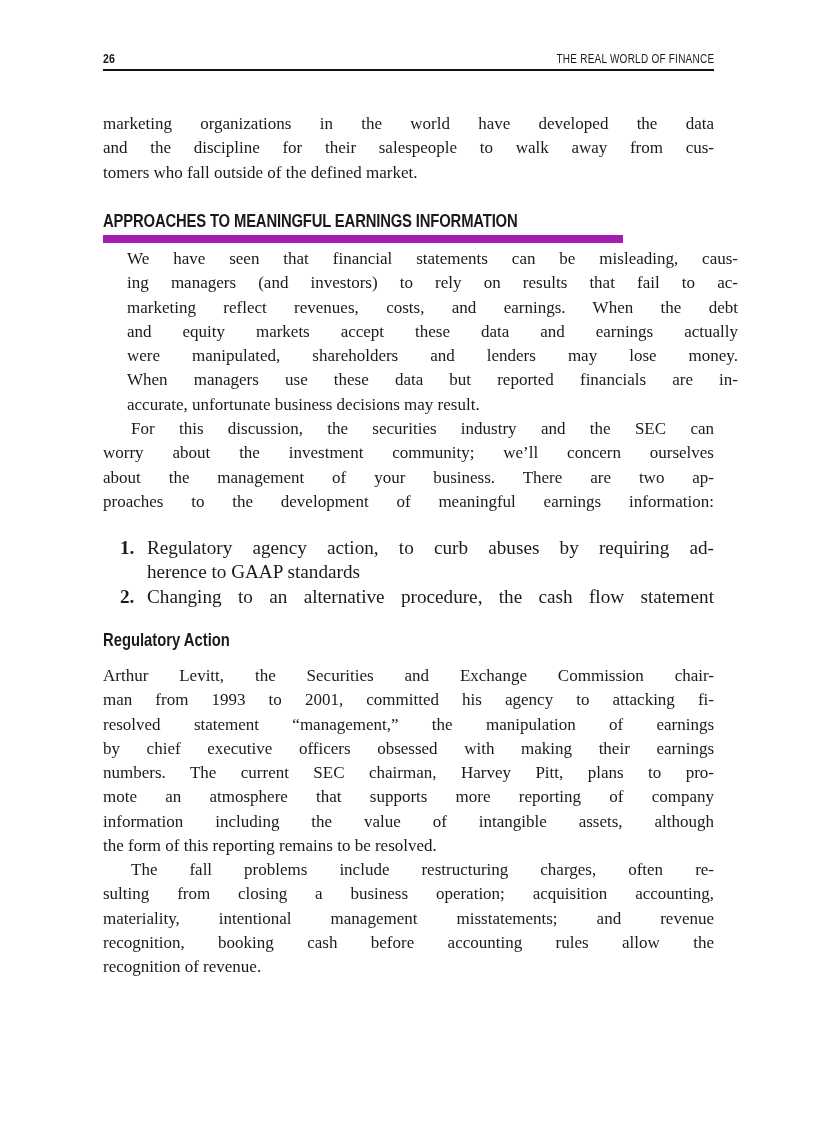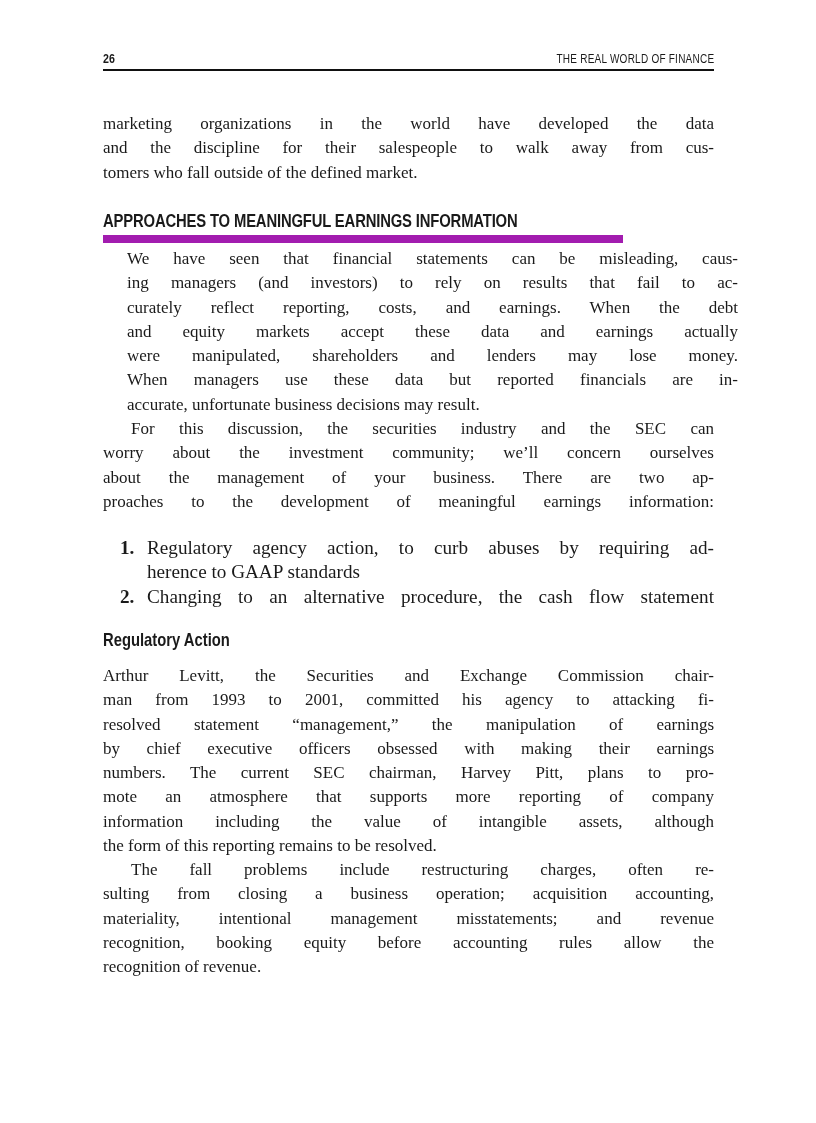--- a/index.html
+++ b/index.html
@@ -178,21 +178,21 @@
     <span class="line last">tomers who fall outside of the defined market.</span>
   </div>
 
   <div class="h2">
     <span>APPROACHES TO MEANINGFUL EARNINGS INFORMATION</span>
   </div>
 
   <div class="body-text p2">
     <span class="line">We have seen that financial statements can be misleading, caus-</span>
     <span class="line">ing managers (and investors) to rely on results that fail to ac-</span>
-    <span class="line">curately reflect reporting, costs, and earnings. When the debt</span>
+    <span class="line">marketing reflect revenues, costs, and earnings. When the debt</span>
     <span class="line">and equity markets accept these data and earnings actually</span>
     <span class="line">were manipulated, shareholders and lenders may lose money.</span>
     <span class="line">When managers use these data but reported financials are in-</span>
     <span class="line last">accurate, unfortunate business decisions may result.</span>
   </div>
 
   <div class="body-text p3 indent-first" style="text-indent:0">
     <span class="line">For this discussion, the securities industry and the SEC can</span>
     <span class="line">worry about the investment community; we’ll concern ourselves</span>
     <span class="line">about the management of your business. There are two ap-</span>
@@ -223,17 +223,17 @@
     <span class="line">numbers. The current SEC chairman, Harvey Pitt, plans to pro-</span>
     <span class="line">mote an atmosphere that supports more reporting of company</span>
     <span class="line">information including the value of intangible assets, although</span>
     <span class="line last">the form of this reporting remains to be resolved.</span>
   </div>
 
   <div class="body-text p5 indent-first" style="text-indent:0">
     <span class="line">The fall problems include restructuring charges, often re-</span>
     <span class="line">sulting from closing a business operation; acquisition accounting,</span>
     <span class="line">materiality, intentional management misstatements; and revenue</span>
-    <span class="line">recognition, booking equity before accounting rules allow the</span>
+    <span class="line">recognition, booking cash before accounting rules allow the</span>
     <span class="line last">recognition of revenue.</span>
   </div>
 
 </div>
 
 </body></html>

